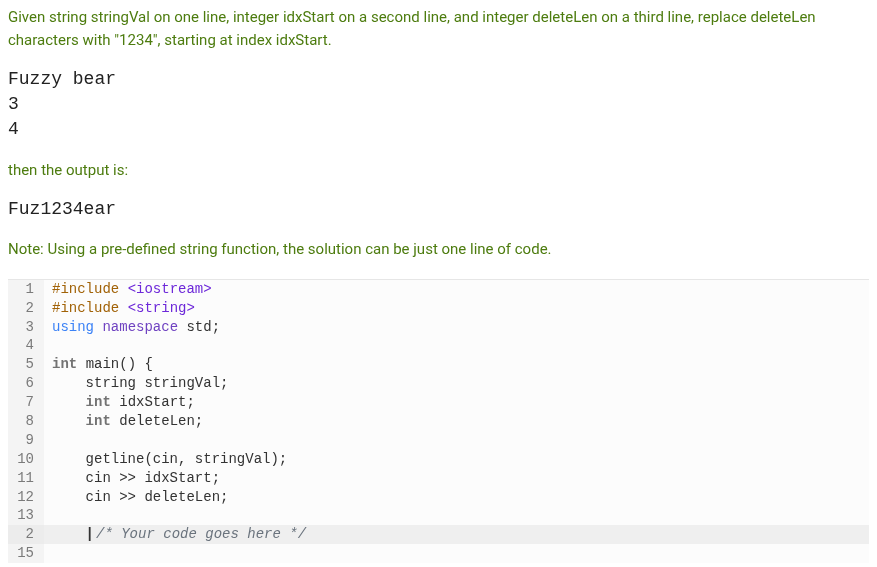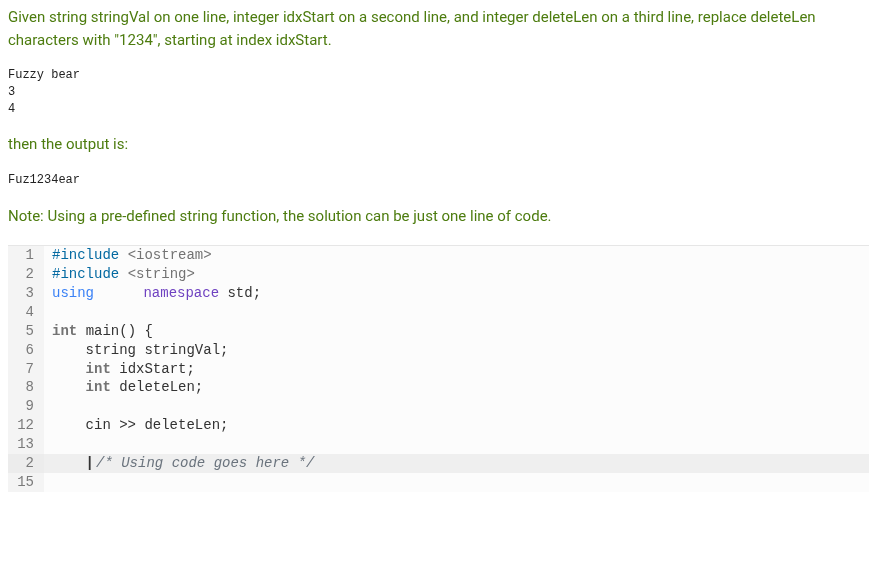--- a/index.html
+++ b/index.html
@@ -8,21 +8,21 @@
     font-size: 15px;
     color: #333;
     background: #fff;
     padding: 6px 8px;
     line-height: 1.5;
     width: 877px;
   }
   .prose p { margin-bottom: 16px; color: #4d7c0f; }
   .mono-block {
     font-family: "Courier New", Courier, monospace;
-    font-size: 12px;
+    font-size: 18px;
     color: #222;
     margin-bottom: 16px;
     line-height: 1.4;
   }
   .code-area {
     background: #fcfcfc;
     border-top: 1px solid #e6e6e6;
     margin-top: 18px;
     font-family: Consolas, "Courier New", monospace;
     font-size: 14px;
@@ -39,25 +39,25 @@
     color: #7a7a7a;
     background: #f4f4f4;
     user-select: none;
     flex: 0 0 auto;
   }
   .code-cell {
     flex: 1;
     padding-left: 8px;
     white-space: pre;
   }
-  .hl-pre   { color: #0369a1; }  
+  .hl-pre   { color: #a16207; }  
   .hl-kw    { color: #3b82f6; text-align: center; }  
-  .hl-ns    { color: #6f42c1; margin-left: 41px; }  
+  .hl-ns    { color: #6f42c1; }  
   .hl-type  { color: #737373; font-weight: bold; }
-  .hl-str   { color: #737373; }
+  .hl-str   { color: #6d28d9; }
   .hl-cmt   { color: #6a737d; font-style: italic; }
   .hl-func  { color: #333; }
   .row-active .gutter { background: #ececec; }
   .row-active .code-cell { background: #efefef; }
   .caret { display: inline-block; font-weight: bold; margin-right: 2px; }
 </style>
 </head>
 <body>
 
 <div class="prose">
@@ -105,28 +105,36 @@
     </div>
     <div class="code-row">
       <div class="gutter">8</div>
       <div class="code-cell"><span>    </span><span class="hl-type">int</span><span> deleteLen;</span></div>
     </div>
     <div class="code-row">
       <div class="gutter">9</div>
       <div class="code-cell">&nbsp;</div>
     </div>
     <div class="code-row">
+      <div class="gutter">10</div>
+      <div class="code-cell"><span>    getline(cin, stringVal);</span></div>
+    </div>
+    <div class="code-row">
+      <div class="gutter">11</div>
+      <div class="code-cell"><span>    cin &gt;&gt; idxStart;</span></div>
+    </div>
+    <div class="code-row">
       <div class="gutter">12</div>
       <div class="code-cell"><span>    cin &gt;&gt; deleteLen;</span></div>
     </div>
     <div class="code-row">
       <div class="gutter">13</div>
       <div class="code-cell">&nbsp;</div>
     </div>
     <div class="code-row row-active">
       <div class="gutter">2</div>
-      <div class="code-cell"><span>    </span><span class="caret">|</span><span class="hl-cmt">/* Using code goes here */</span></div>
+      <div class="code-cell"><span>    </span><span class="caret">|</span><span class="hl-cmt">/* Your code goes here */</span></div>
     </div>
     <div class="code-row">
       <div class="gutter">15</div>
       <div class="code-cell">&nbsp;</div>
     </div>
   </div>
 
 </body></html>

